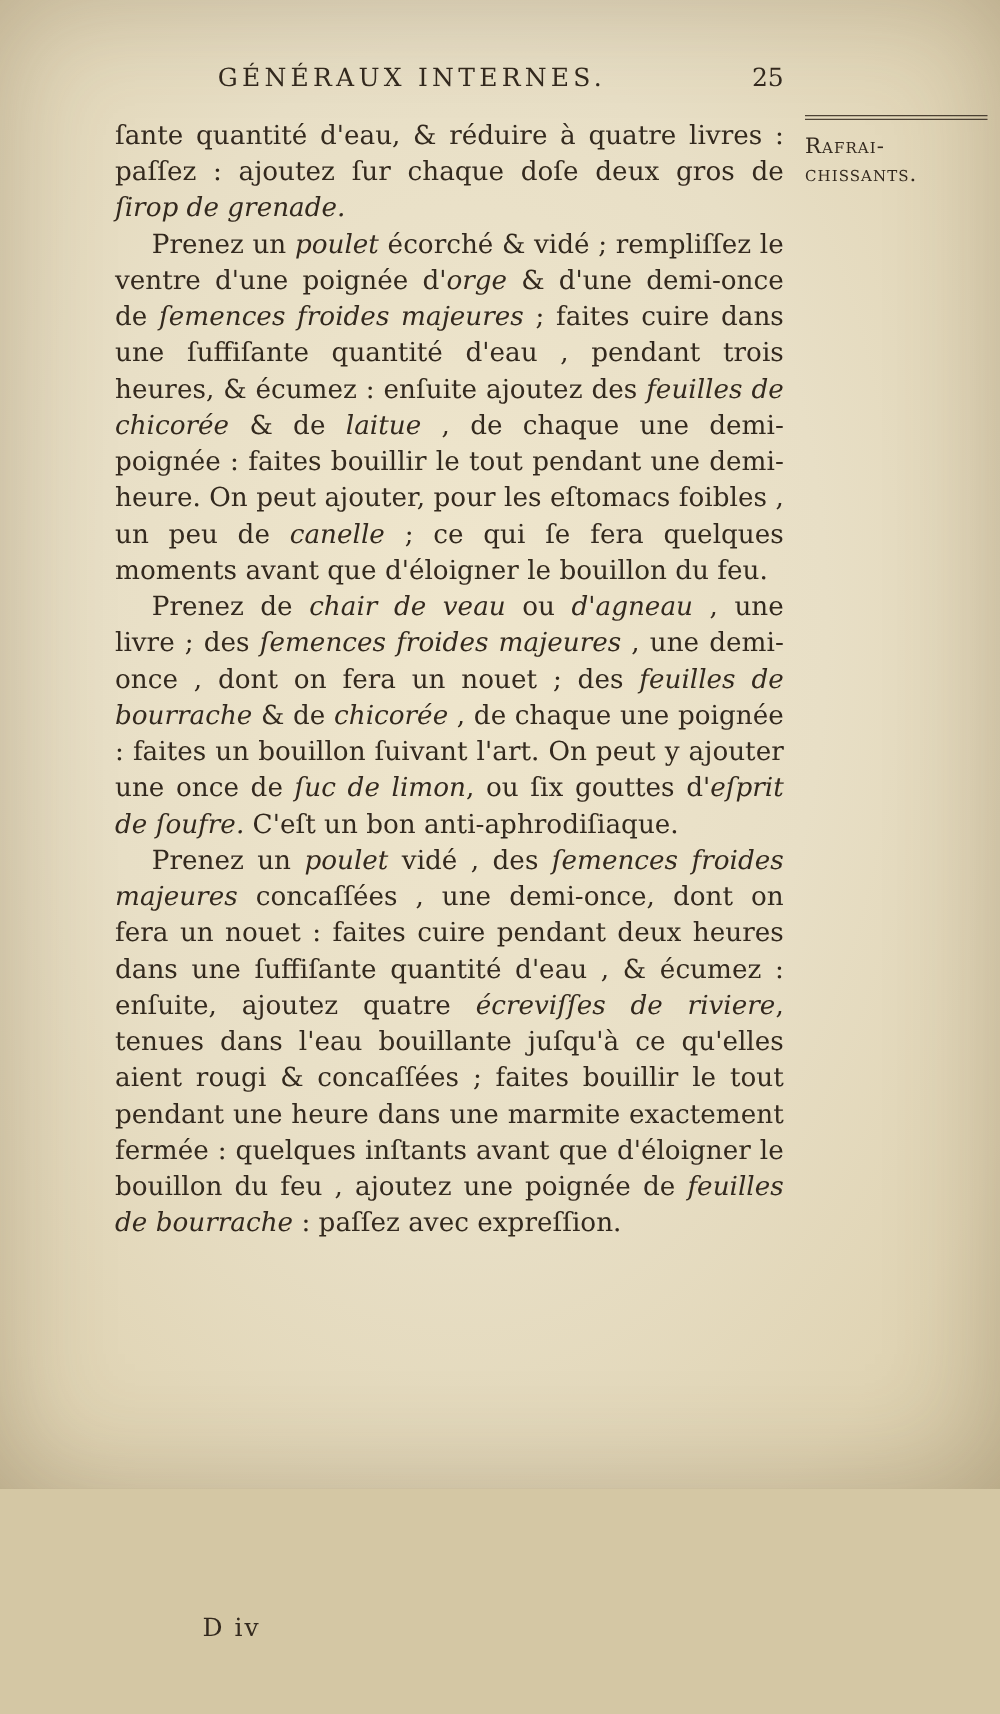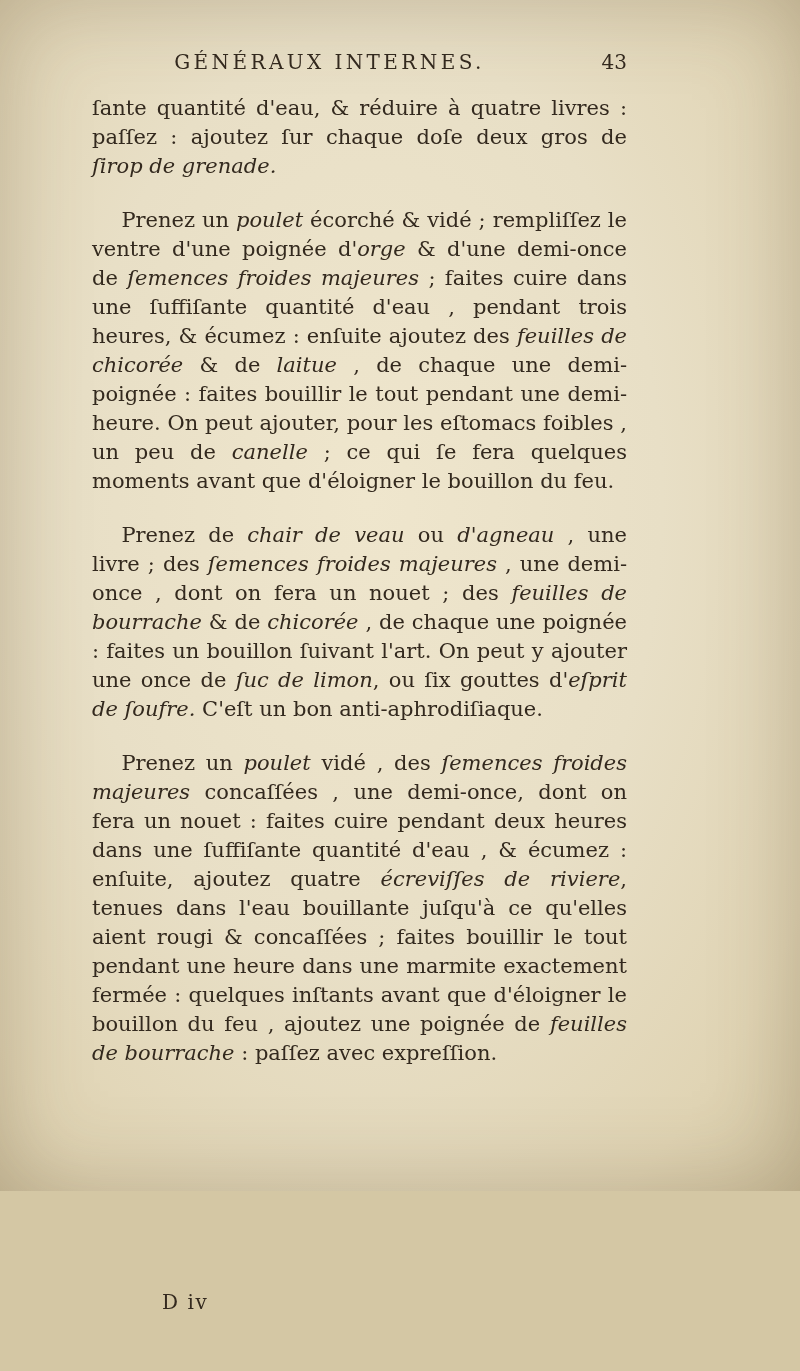--- a/index.html
+++ b/index.html
@@ -31,21 +31,21 @@
   }
   .page-number{
     position:absolute;right:0;top:0;
   }
   
   .textcol{
     position:absolute;left:92px;top:94px;width:535px;
     font-size:21px;line-height:29px;text-align:justify;
   }
   p{margin:0;}
-  p.para{text-indent:1.4em;margin-top:25px;}
+  p.para{text-indent:1.4em;}
   .it{font-style:italic;}
   .section-heading{
     text-align:center;text-indent:0;
     letter-spacing:.38em;
     margin:30px 0 24px 0;
     font-size:21px;
   }
   
   .margin-note{
     position:absolute;left:644px;top:92px;width:146px;
@@ -66,23 +66,28 @@
     padding-left:70px;
   }
 </style>
 </head>
 <body>
 
 <div class="page">
 
   <div class="header">
     <div class="running-title">GÉNÉRAUX INTERNES.</div>
-    <div class="page-number">43</div>
+    <div class="page-number">25</div>
   </div>
 
+  <div class="margin-note">
+    <div class="margin-rule"></div>
+    <div>Rafrai-</div>
+    <div>chissants.</div>
+  </div>
 
   <div class="textcol">
     <p class="intro"><span>ſante quantité d'eau, &amp; réduire à quatre livres : paſſez : ajoutez ſur chaque doſe deux gros de </span><span class="it">ſirop de grenade.</span></p>
 
 
     <p class="para"><span>Prenez un </span><span class="it">poulet</span><span> écorché &amp; vidé ; rempliſſez le ventre d'une poignée d'</span><span class="it">orge</span><span> &amp; d'une demi-once de </span><span class="it">ſemences froides majeures</span><span> ; faites cuire dans une ſuffiſante quantité d'eau , pendant trois heures, &amp; écumez : enſuite ajoutez des </span><span class="it">feuilles de chicorée</span><span> &amp; de </span><span class="it">laitue</span><span> , de chaque une demi-poignée : faites bouillir le tout pendant une demi-heure. On peut ajouter, pour les eſtomacs foibles , un peu de </span><span class="it">canelle</span><span> ; ce qui ſe fera quelques moments avant que d'éloigner le bouillon du feu.</span></p>
 
     <p class="para"><span>Prenez de </span><span class="it">chair de veau</span><span> ou </span><span class="it">d'agneau</span><span> , une livre ; des </span><span class="it">ſemences froides majeures</span><span> , une demi-once , dont on fera un nouet ; des </span><span class="it">feuilles de bourrache</span><span> &amp; de </span><span class="it">chicorée</span><span> , de chaque une poignée : faites un bouillon ſuivant l'art. On peut y ajouter une once de </span><span class="it">ſuc de limon</span><span>, ou ſix gouttes d'</span><span class="it">eſprit de ſoufre.</span><span> C'eſt un bon anti-aphrodiſiaque.</span></p>
 
     <p class="para"><span>Prenez un </span><span class="it">poulet</span><span> vidé , des </span><span class="it">ſemences froides majeures</span><span> concaſſées , une demi-once, dont on fera un nouet : faites cuire pendant deux heures dans une ſuffiſante quantité d'eau , &amp; écumez : enſuite, ajoutez quatre </span><span class="it">écreviſſes de riviere</span><span>, tenues dans l'eau bouillante juſqu'à ce qu'elles aient rougi &amp; concaſſées ; faites bouillir le tout pendant une heure dans une marmite exactement fermée : quelques inſtants avant que d'éloigner le bouillon du feu , ajoutez une poignée de </span><span class="it">feuilles de bourrache</span><span> : paſſez avec expreſſion.</span></p>

